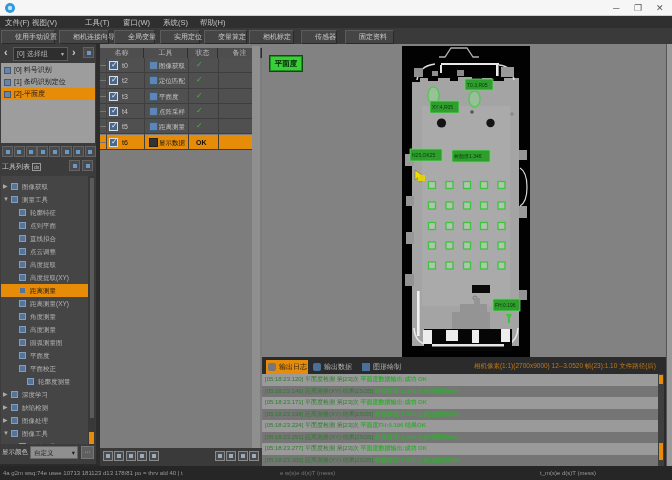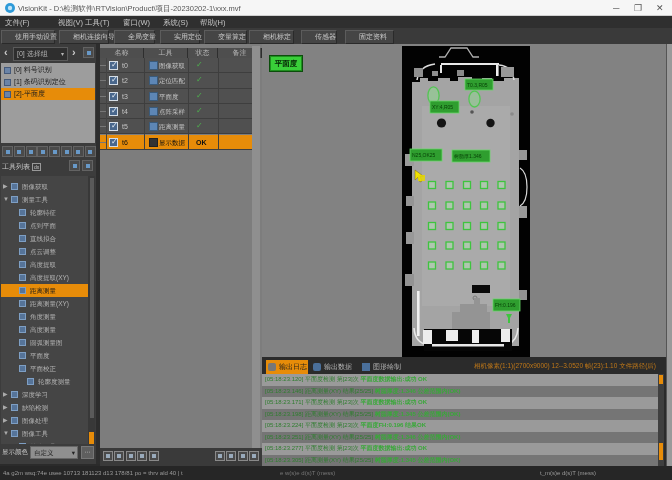--- a/index.html
+++ b/index.html
@@ -68,29 +68,28 @@
 #redge{left:666px;top:44px;width:6px;height:422px;background:#9a9a9a;border-left:1px solid #555;}
 </style></head>
 <body>
 <div id="win">
 
 <div class="abs" id="title">
  <svg class="abs" style="left:5px;top:3px" width="10" height="10">
         <circle cx="5" cy="5" r="5" fill="#2e9ad8"></circle>
         <circle cx="5" cy="5" r="2.2" fill="#bfe3f7"></circle>
       </svg>
- <div class="abs txt">VisionKit - D:\检测软件\RTVision\Product\项目-20230202-1\xxx.mvf</div>
  <div class="abs winbtn" style="left:613px;">─</div>
  <div class="abs winbtn" style="left:634px;">❐</div>
  <div class="abs winbtn" style="left:656px;">✕</div>
 </div>
 
 <div class="abs" id="menu">
  <span style="left:5px">文件(F)</span>
-      <span style="left:58px">视图(V)</span>
+      <span style="left:32px">视图(V)</span>
       <span style="left:85px">工具(T)</span>
       <span style="left:123px">窗口(W)</span>
       <span style="left:163px">系统(S)</span>
       <span style="left:200px">帮助(H)</span>
 </div>
 
 <div class="abs" id="tbar">
  <div class="tbtn" style="left:1px;width:54px">使用手动设置</div>
  <div class="tbtn" style="left:59px;width:50px">相机连接向导</div>
  <div class="tbtn" style="left:114px;width:41px">全局变量</div>

